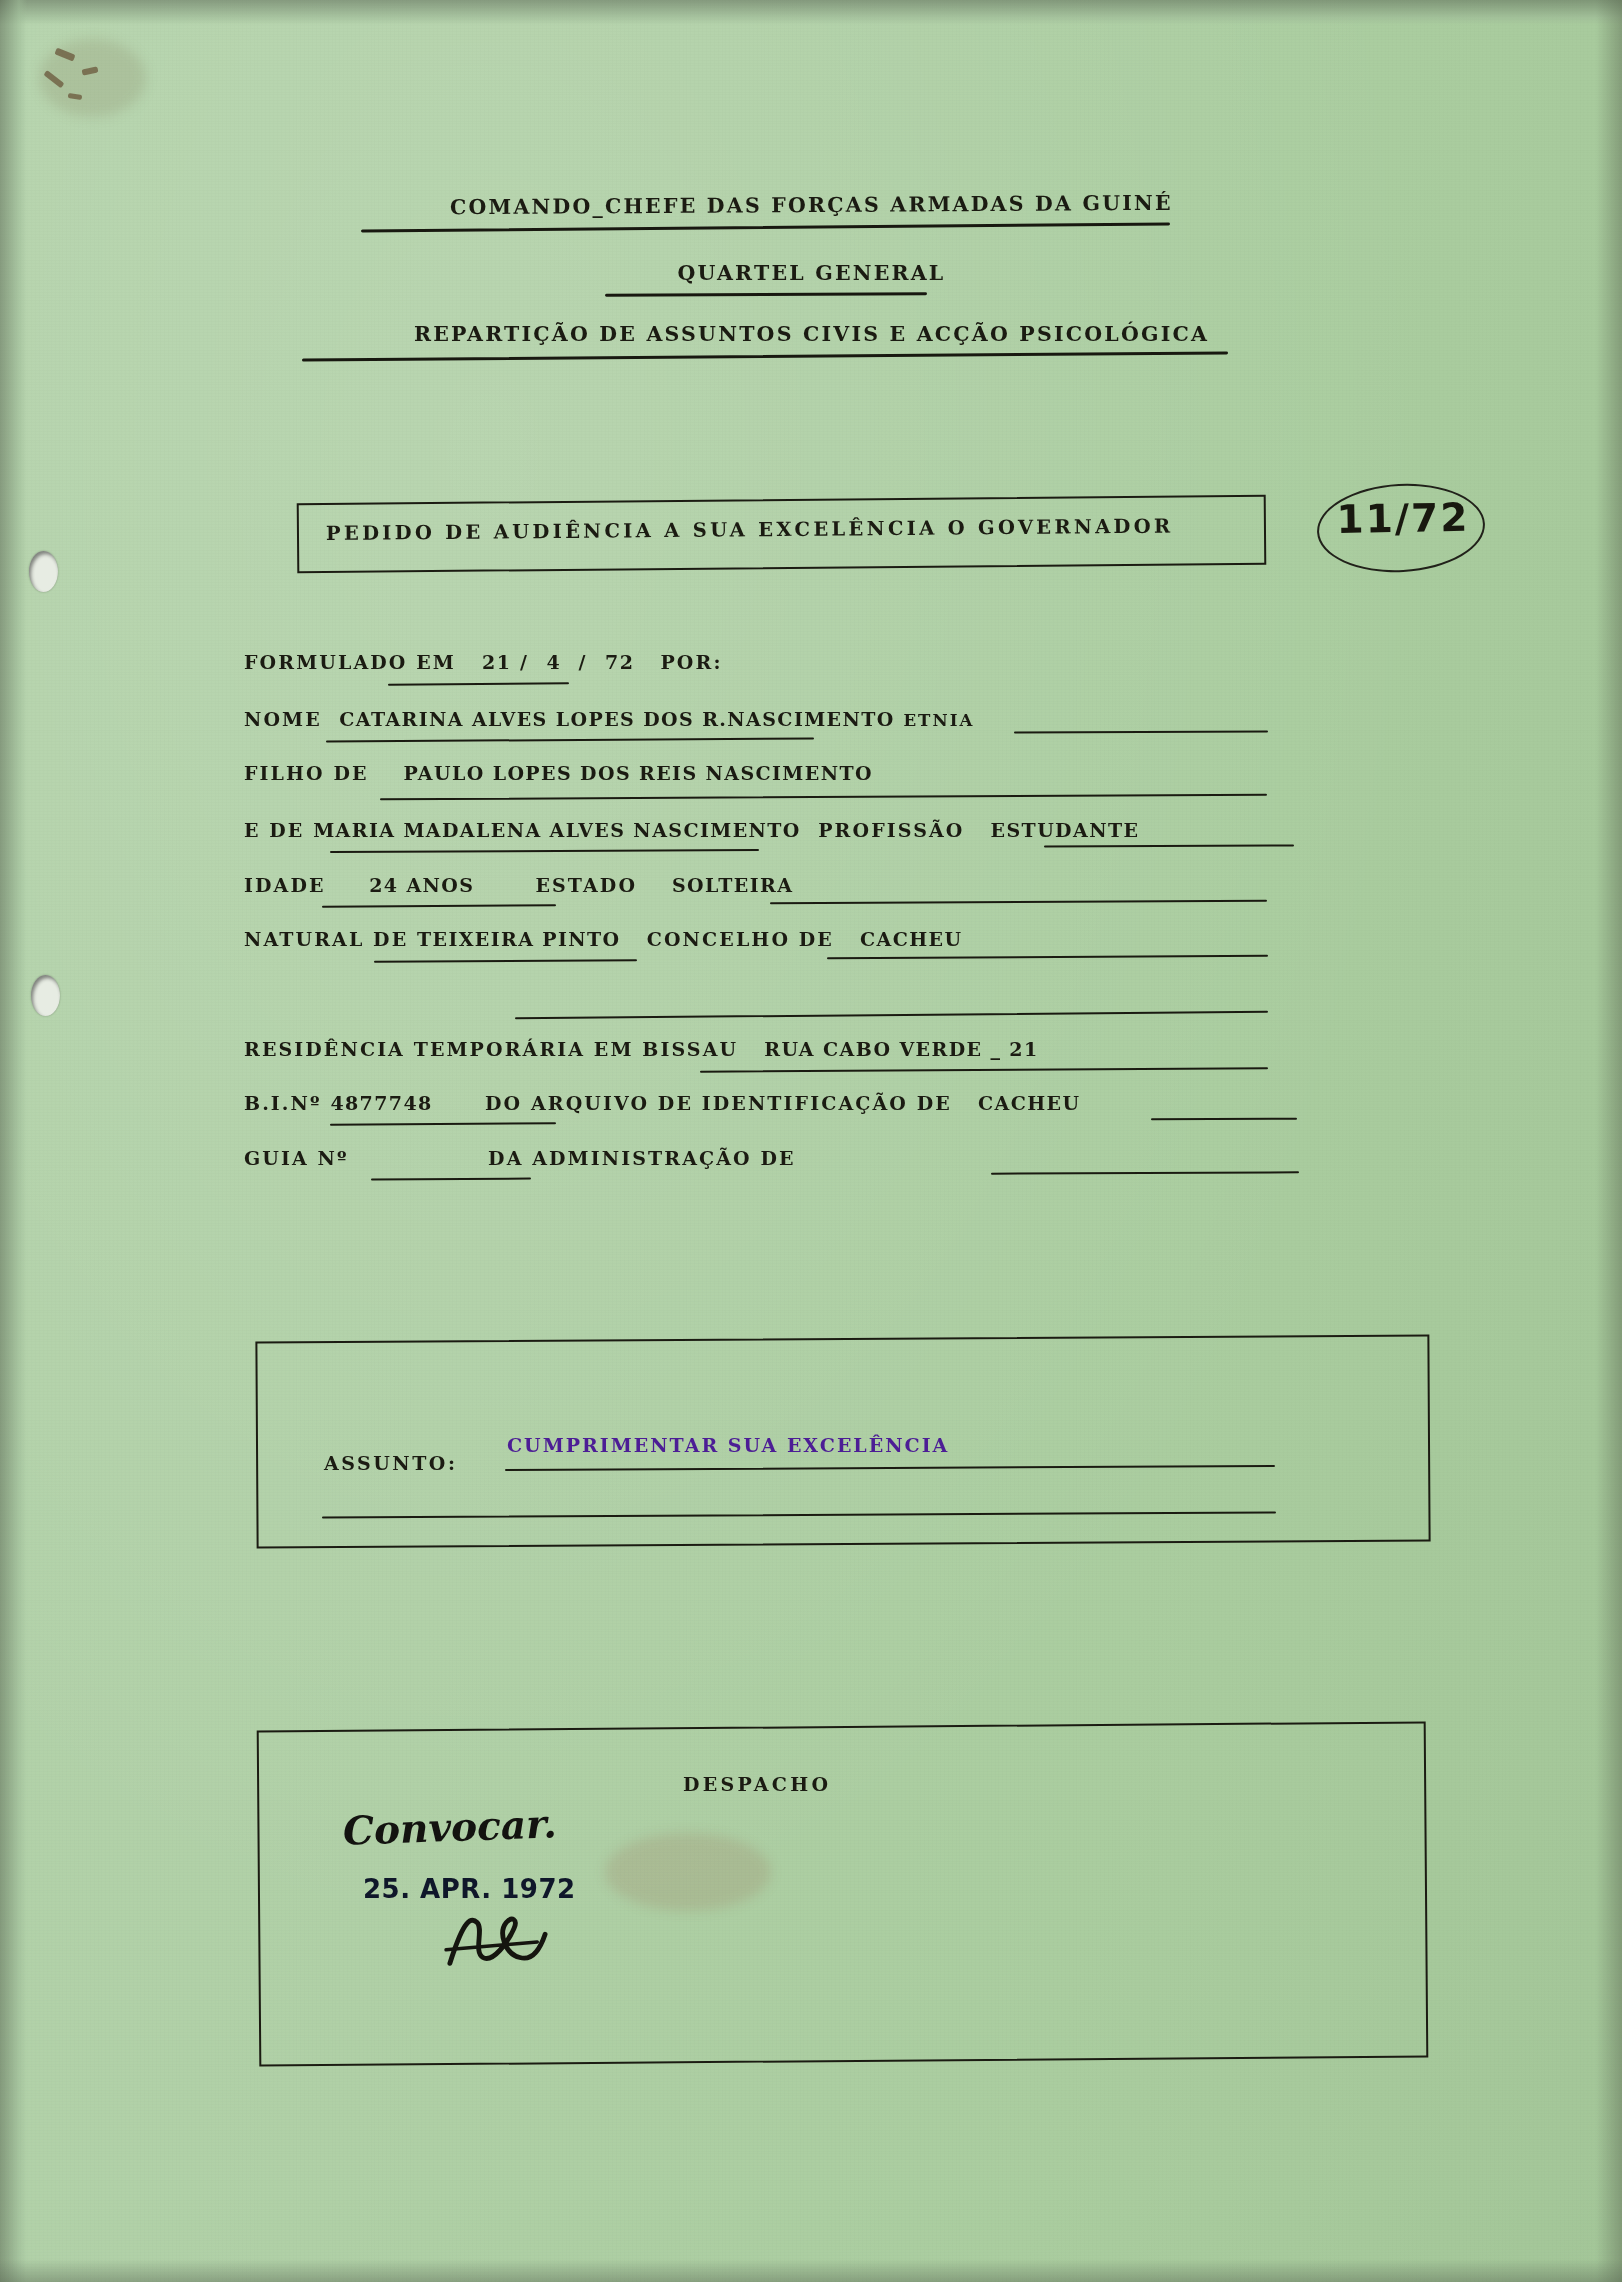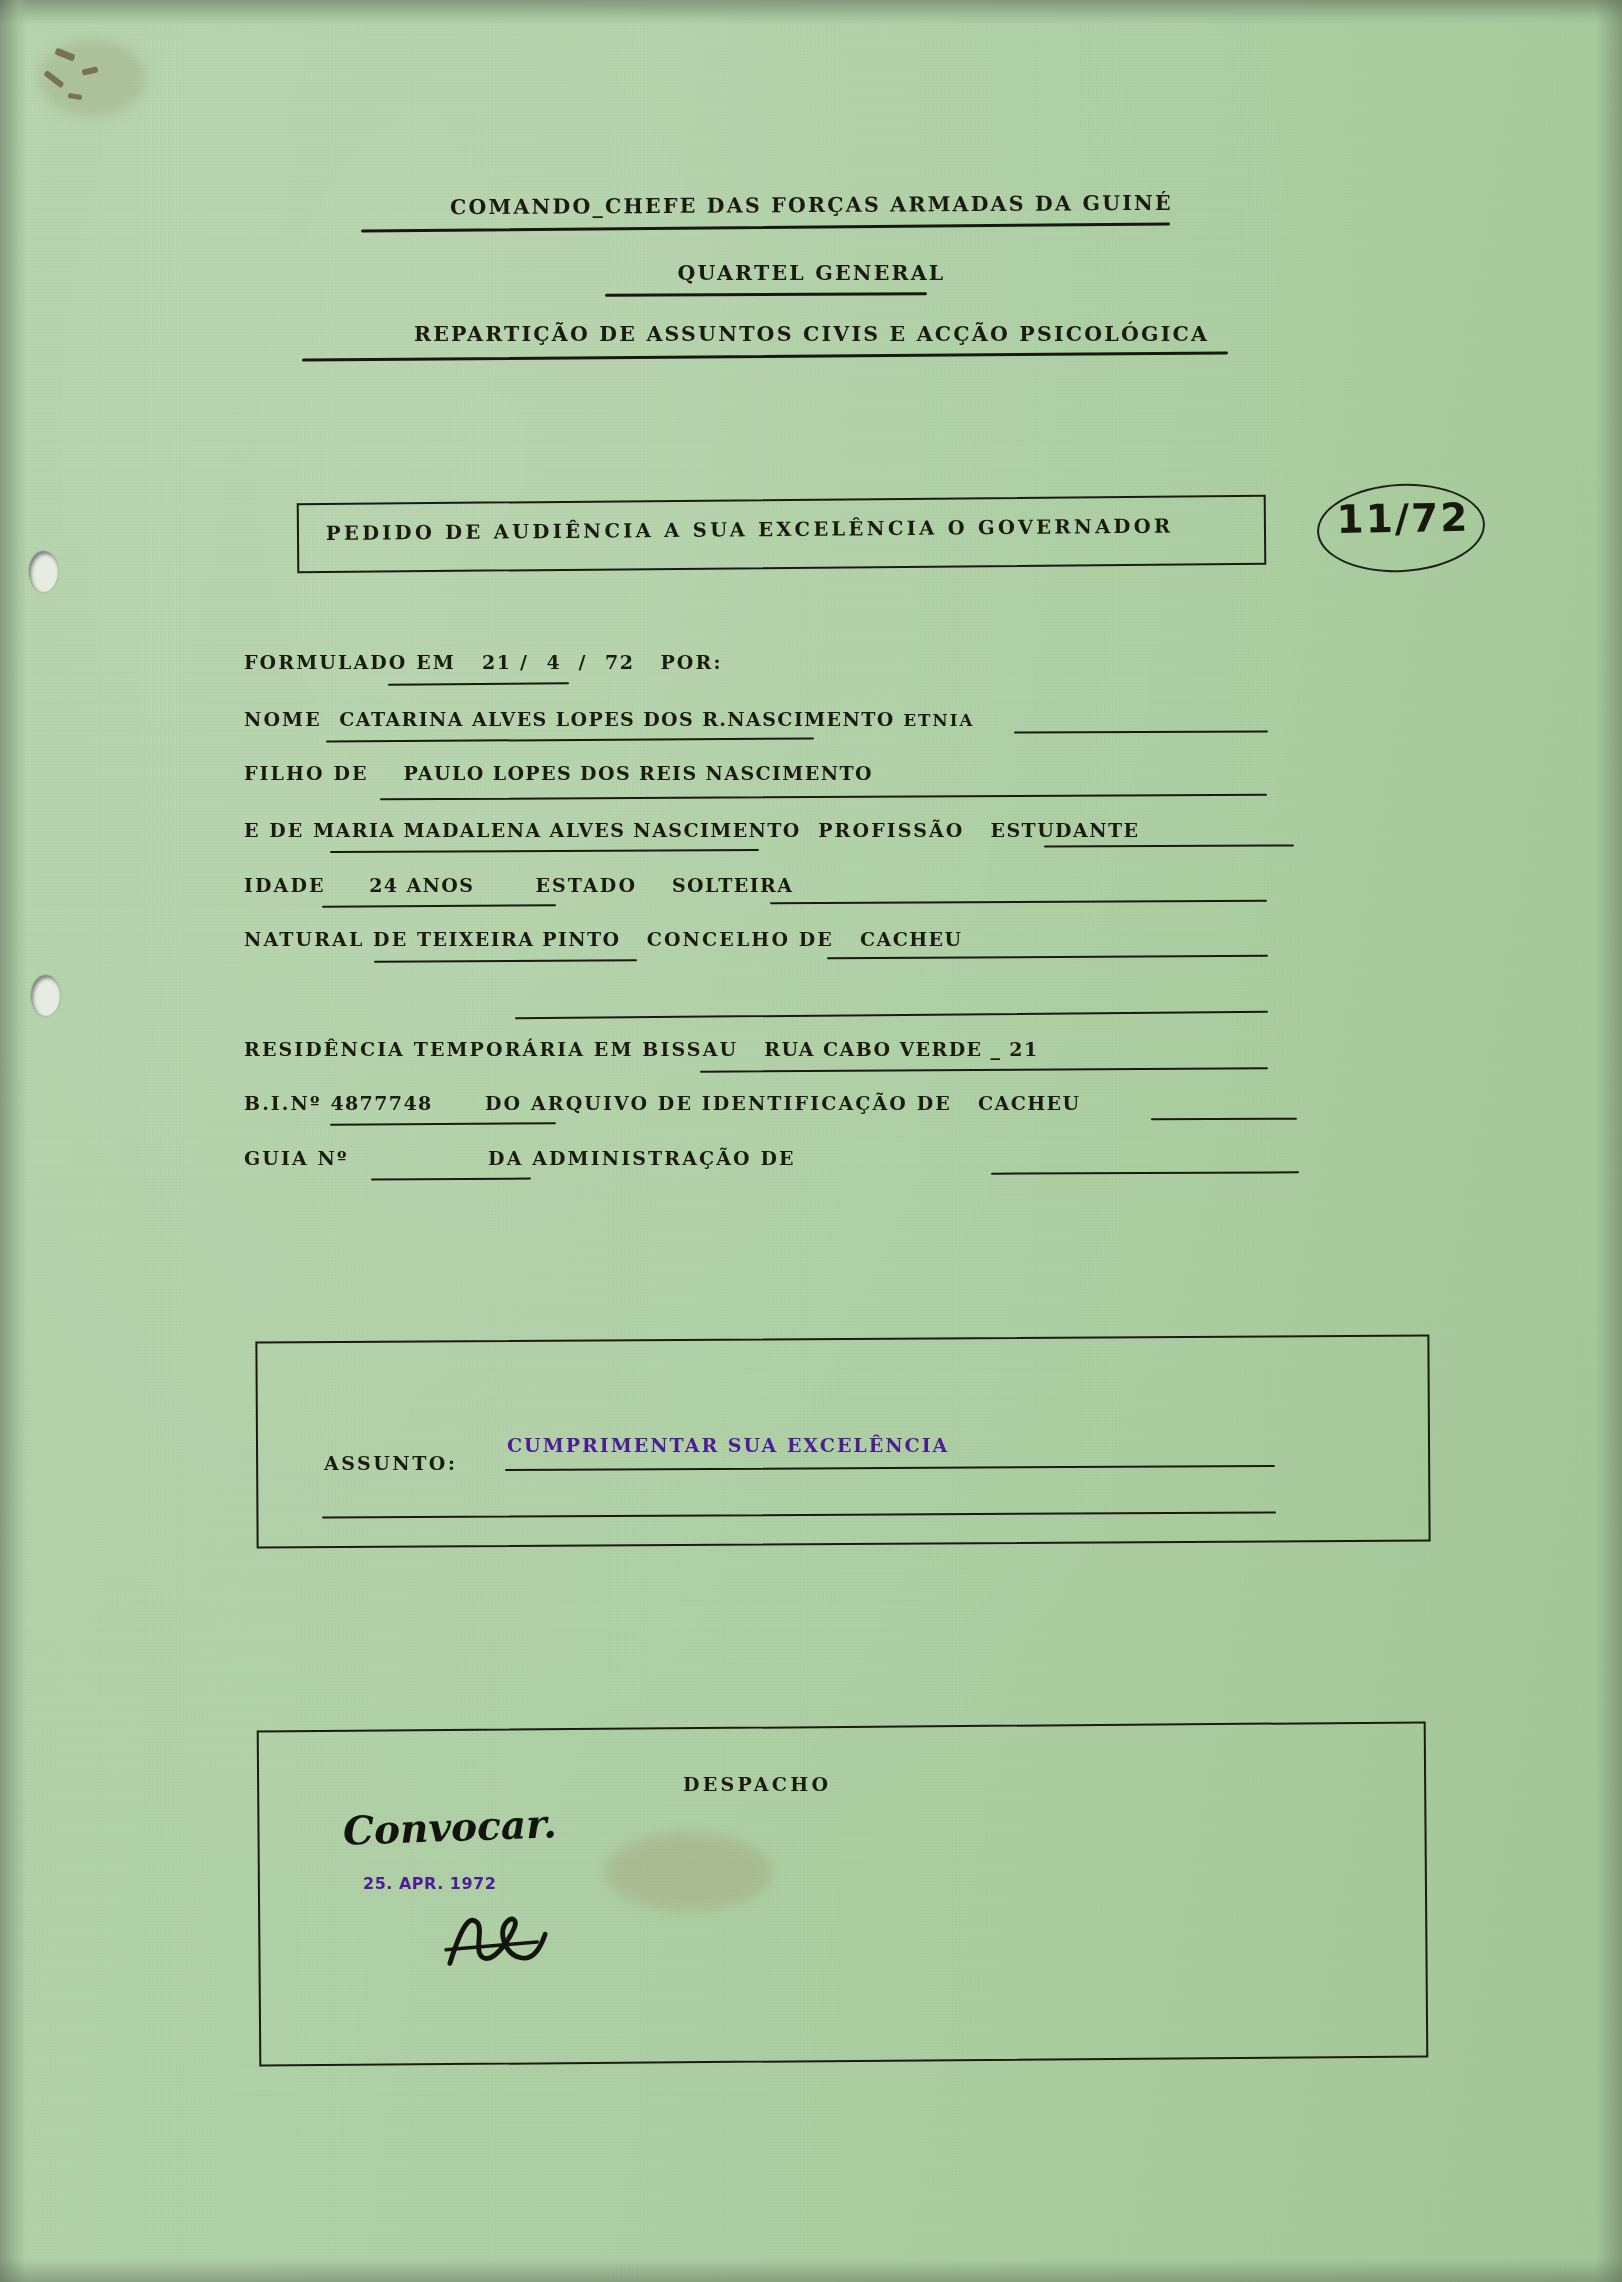--- a/index.html
+++ b/index.html
@@ -82,23 +82,23 @@
   .assunto-val{position:absolute;left:507px;top:1434px;font-size:19px;
     letter-spacing:2px;font-weight:700;color:#4c1d95;text-align:right;}
 
   
   .desp-box{position:absolute;left:258px;top:1726px;width:1165px;height:332px;
     border:2.9px solid #1b1b12;transform:rotate(-0.45deg);}
   .desp-lbl{position:absolute;left:683px;top:1773px;font-size:19px;letter-spacing:3.3px;}
   .desp-hand{position:absolute;left:343px;top:1804px;font-size:39px;
     font-family:"DejaVu Serif",serif;font-style:italic;font-weight:700;
     transform:rotate(-2deg);color:#131310;}
-  .desp-date{position:absolute;left:363px;top:1874px;font-size:16px;
+  .desp-date{position:absolute;left:363px;top:1874px;font-size:26px;
     font-family:"DejaVu Sans",sans-serif;font-weight:700;letter-spacing:0.5px;
-    color:#4c1d95;}
+    color:#0f172a;}
   .sig{position:absolute;left:444px;top:1907px;width:107px;height:68px;}
 
   .smudge{position:absolute;border-radius:50%;background:rgba(120,110,80,.18);
     filter:blur(5.9px);}
 </style>
 </head>
 <body>
 
 <div class="scan"></div>
 <div class="grain"></div>

